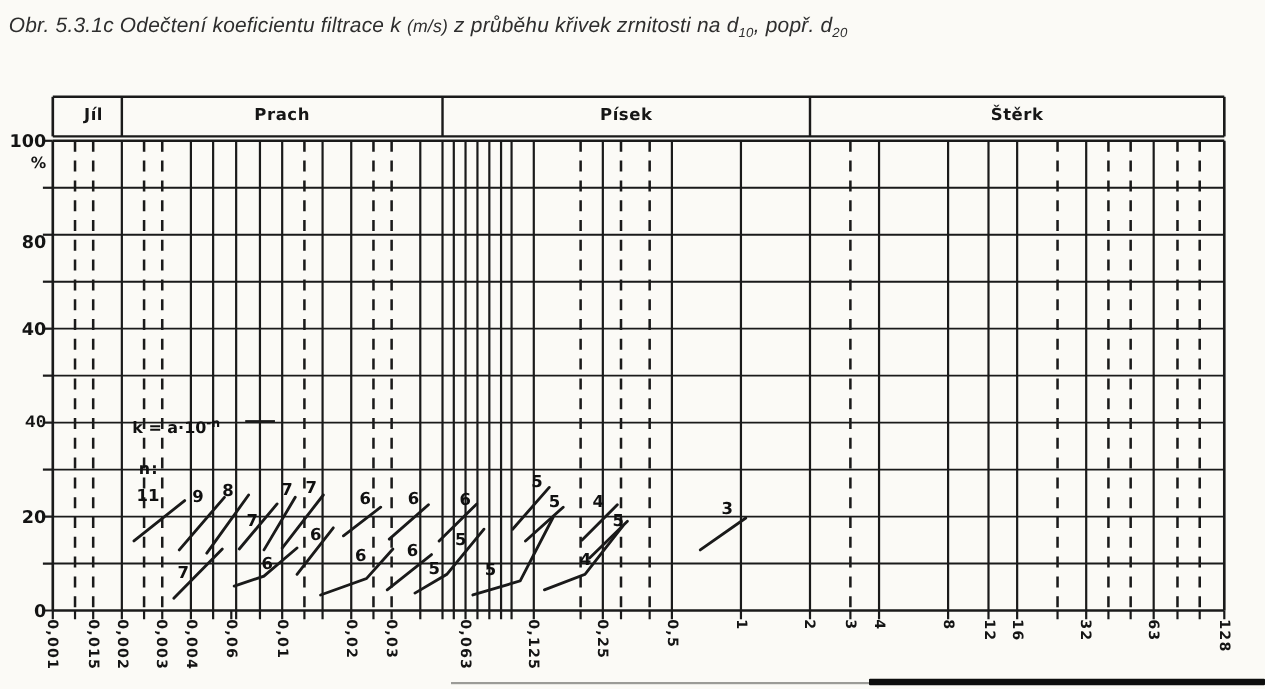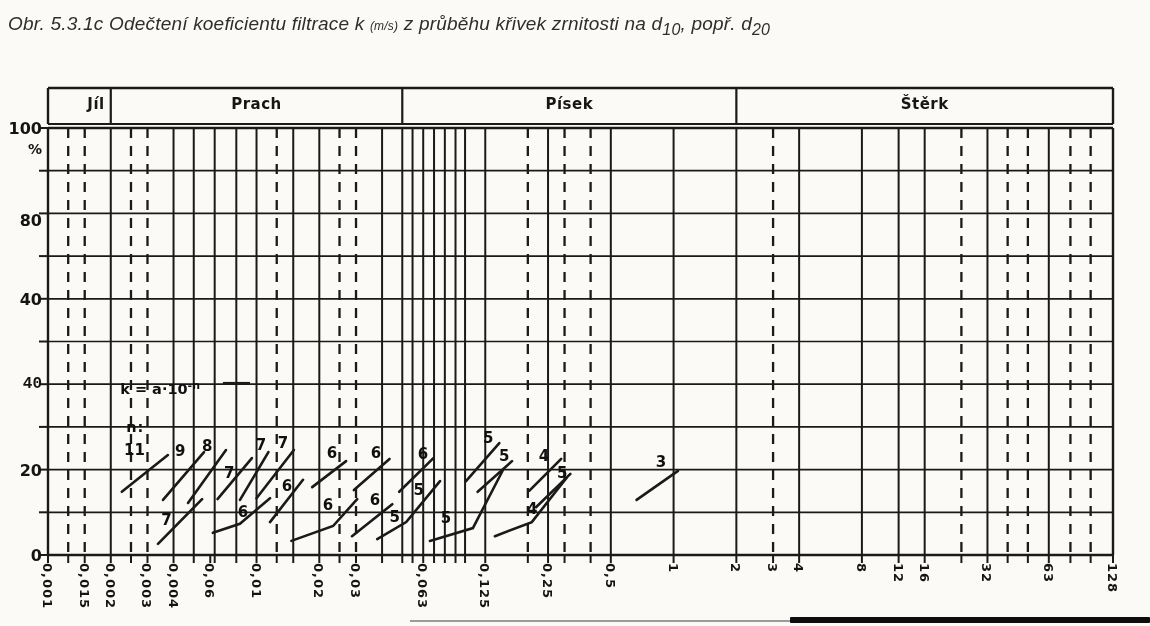--- a/index.html
+++ b/index.html
@@ -7,22 +7,22 @@
     width:1150px;height:626px;position:relative;overflow:hidden;
     background:#fbfaf6;
     font-family:"DejaVu Sans",sans-serif;
   }
   .page{position:absolute;inset:0}
   .title{
     position:absolute;left:8px;top:13px;white-space:nowrap;
     font-family:"Liberation Sans",sans-serif;font-style:italic;
     font-size:19px;color:#2e2e2e;letter-spacing:.2px;
   }
-  .title .ms{font-size:12px}
-  .title sub{font-size:16px;}
+  .title .ms{font-size:16px}
+  .title sub{font-size:12px;}
   svg.layer{position:absolute;left:0;top:0}
   .zone-label{
     position:absolute;top:95px;transform:translateX(-50%);
     font-size:15px;font-weight:600;color:#161616;letter-spacing:.5px;
   }
   .ylab{
     position:absolute;left:4px;width:38px;text-align:right;
     font-size:16px;font-weight:700;color:#141414;transform:translateY(-50%);
   }
   .xlab{
@@ -195,21 +195,21 @@
       <polyline points="212.9,532.8 239.9,523.8 270.0,498.2" fill="none" stroke="#1a1a1a" stroke-width="2.6" stroke-linecap="round"></polyline>
       <polyline points="270.0,522.1 303.0,479.8" fill="none" stroke="#1a1a1a" stroke-width="2.6" stroke-linecap="round"></polyline>
       <polyline points="291.4,540.9 333.1,526.0 357.2,499.1" fill="none" stroke="#1a1a1a" stroke-width="2.6" stroke-linecap="round"></polyline>
       <polyline points="352.0,536.2 392.3,504.2" fill="none" stroke="#1a1a1a" stroke-width="2.6" stroke-linecap="round"></polyline>
       <polyline points="377.2,539.2 406.2,522.1 440.0,481.1" fill="none" stroke="#1a1a1a" stroke-width="2.6" stroke-linecap="round"></polyline>
       <polyline points="429.9,540.9 472.9,528.1 503.0,470.0" fill="none" stroke="#1a1a1a" stroke-width="2.6" stroke-linecap="round"></polyline>
       <polyline points="494.9,536.2 531.8,522.1 566.3,478.1" fill="none" stroke="#1a1a1a" stroke-width="2.6" stroke-linecap="round"></polyline>
     </svg>
 
   <div id="chart-labels">
-      <div class="zone-label" style="left: 96px; text-align: right;">Jíl</div>
+      <div class="zone-label" style="left: 85px; text-align: right;">Jíl</div>
       <div class="zone-label" style="left: 256.529px;">Prach</div>
       <div class="zone-label" style="left: 569.322px;">Písek</div>
       <div class="zone-label" style="left: 924.68px;">Štěrk</div>
       <div class="ylab" style="top: 128px;">100</div>
       <div class="ylab" style="top: 220px;">80</div>
       <div class="ylab" style="top: 298.8px;">40</div>
       <div class="ylab" style="top: 384.2px; font-family: Liberation Mono, monospace;">40</div>
       <div class="ylab" style="top: 469.6px;">20</div>
       <div class="ylab" style="top: 555px;">0</div>
       <div class="ylab" style="top: 149.35px; font-size: 14px;">%</div>

